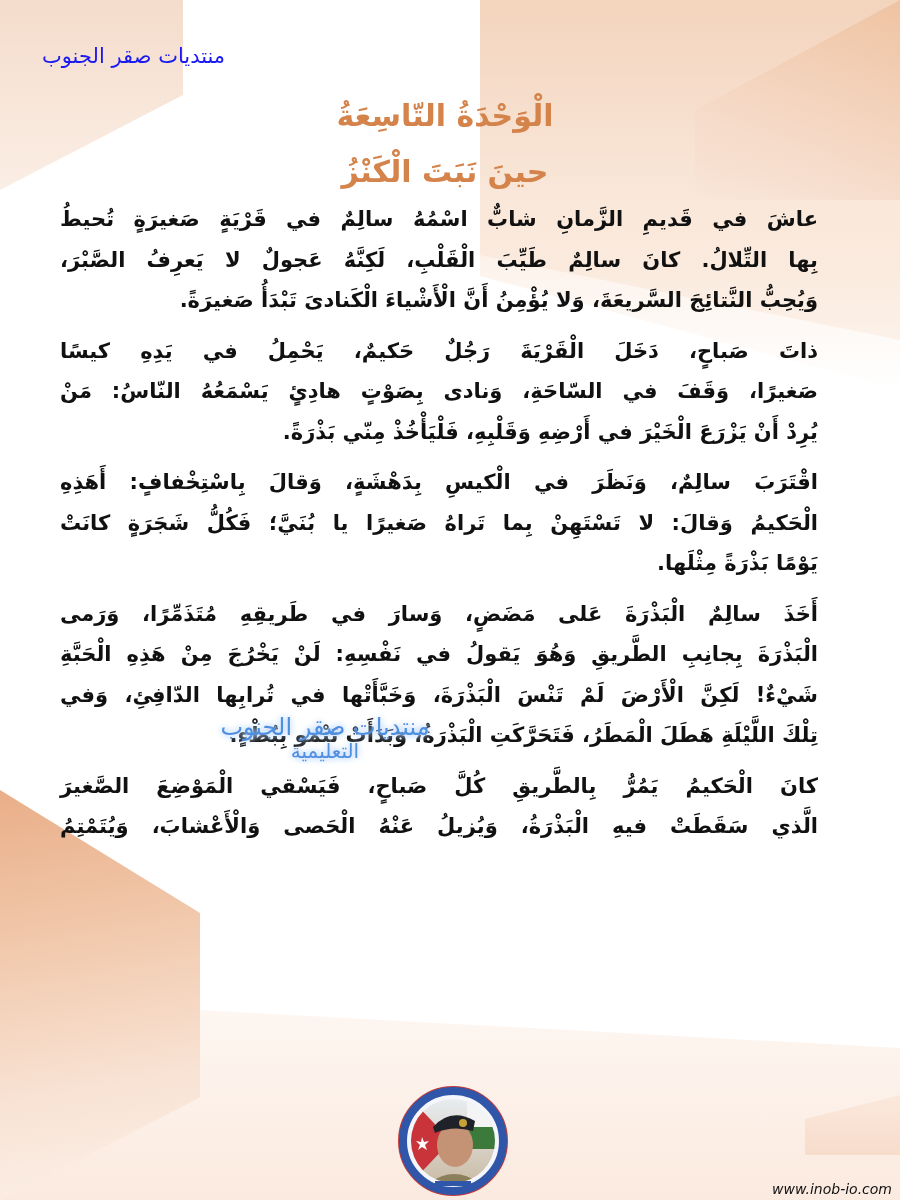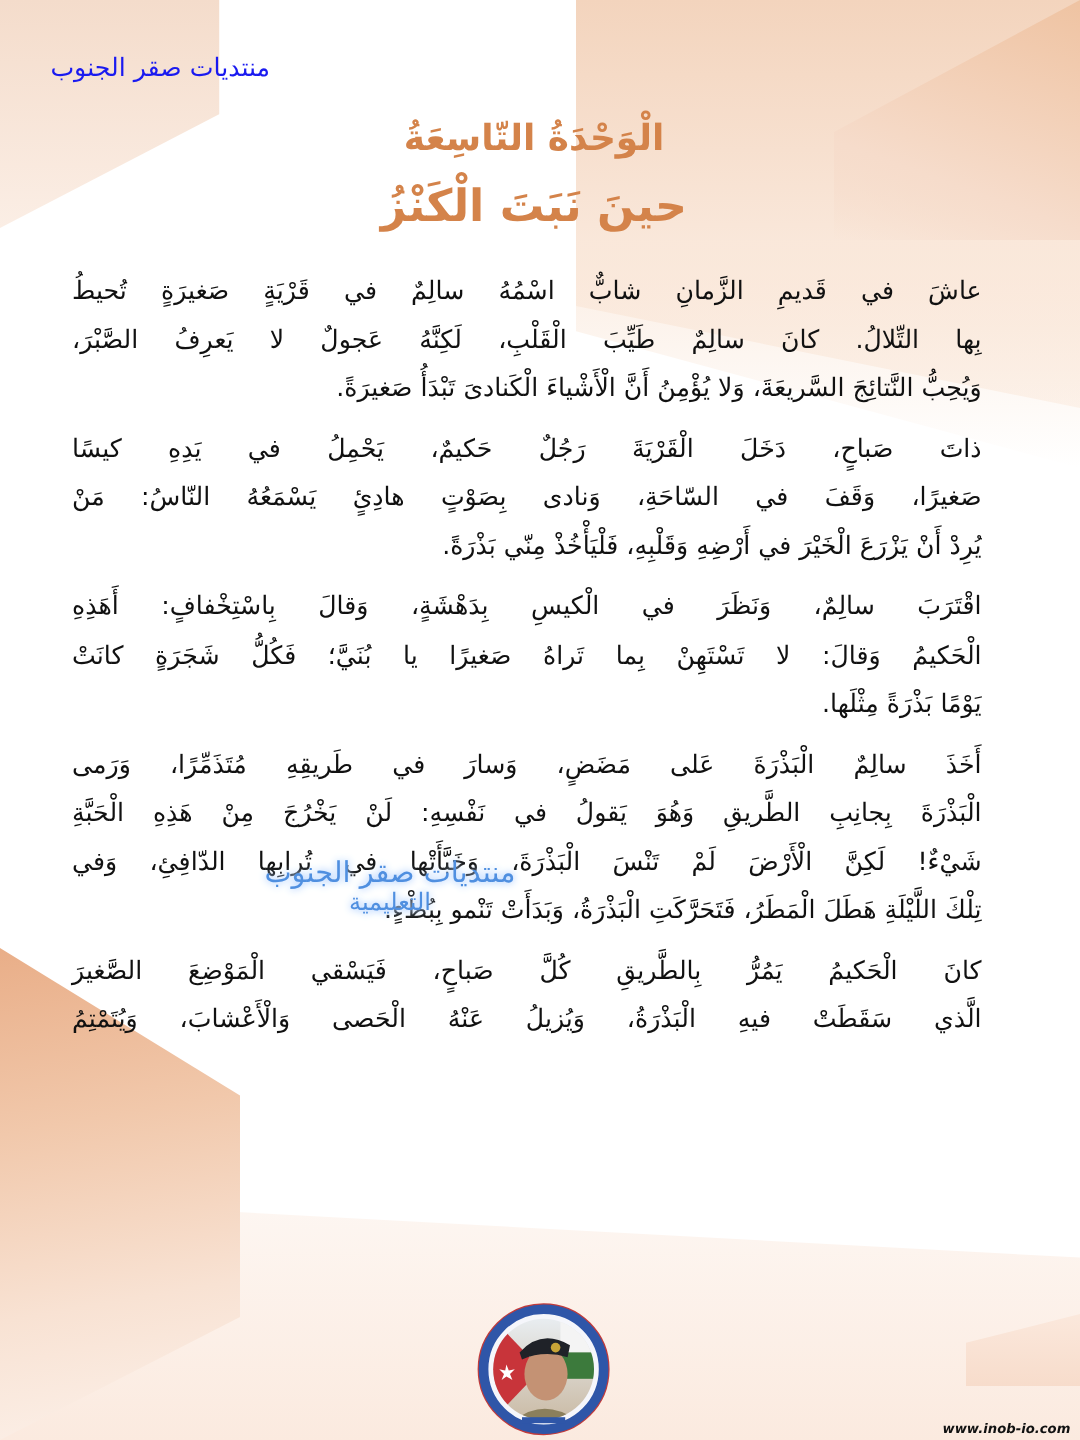--- a/index.html
+++ b/index.html
@@ -53,48 +53,48 @@
     position: absolute; left: 42px; top: 44px;
     color: #1a1af0; font-size: 21px; direction: rtl;
     font-family: "DejaVu Sans", sans-serif;
   }
   .titles {
     position: absolute; left: 0; right: 0; top: 88px;
     text-align: center; direction: rtl; color: #d4834a;
     font-family: "DejaVu Sans", sans-serif; font-weight: bold;
   }
   .unit-title { font-size: 30px; line-height: 56px; margin-right: 10px; }
-  .story-title { font-size: 37px; line-height: 56px; margin-right: 10px; }
+  .story-title { font-size: 30px; line-height: 56px; margin-right: 10px; }
 
   .story {
-    position: absolute; left: 60px; width: 780px; top: 222px;
+    position: absolute; left: 60px; width: 780px; top: 199px;
     direction: rtl; text-align: justify; text-align-last: auto;
-    color: #111; font-family: "DejaVu Sans", sans-serif; font-weight: normal;
+    color: #111; font-family: "DejaVu Sans", sans-serif; font-weight: bold;
     font-size: 21px; line-height: 40.5px;
   }
   .para { margin: 0 0 10px 0; text-indent: 22px; }
   .line { display: block; text-align: justify; text-align-last: justify; }
   .line.last { text-align-last: right; }
 
   .watermark-mid {
     position: absolute; left: 205px; top: 712px; width: 240px;
     text-align: center; direction: rtl; color: #4f8fe0;
     font-size: 24px; line-height: 30px;
     text-shadow: 0 0 6px #a8ccff, 0 0 10px #cfe2ff;
     font-family: "DejaVu Sans", sans-serif;
   }
   .watermark-mid .sub { font-size: 20px; line-height: 18px; }
 
   .logo {
     position: absolute; left: 389px; top: 1085px; width: 128px; height: 112px;
   }
   .site-url {
     position: absolute; right: 8px; bottom: 3px;
-    font-family: "DejaVu Sans", sans-serif; font-style: italic; font-weight: bold;
-    font-size: 11px; color: #111;
+    font-family: "DejaVu Sans", sans-serif; font-style: italic; font-weight: normal;
+    font-size: 14px; color: #111;
   }
 </style>
 </head>
 <body>
 
 <div class="bg-layer">
   <div class="shape shape-top-right"></div>
   <div class="shape shape-top-right-inner"></div>
   <div class="shape shape-top-right-fade"></div>
   <div class="shape shape-top-left"></div>

